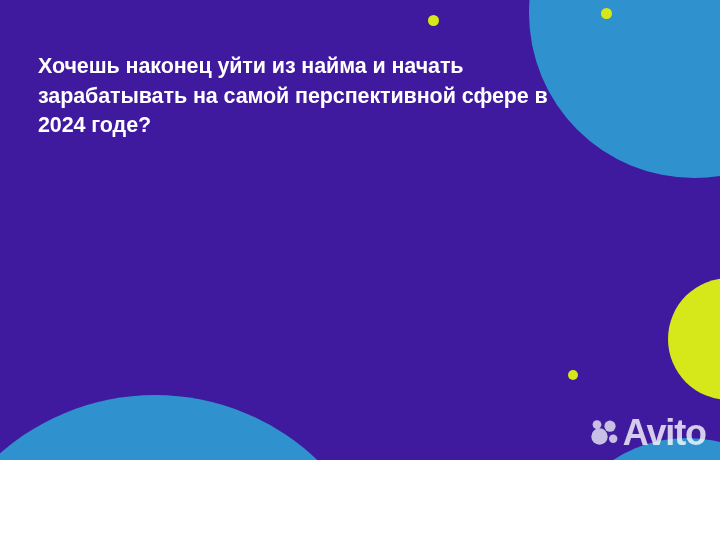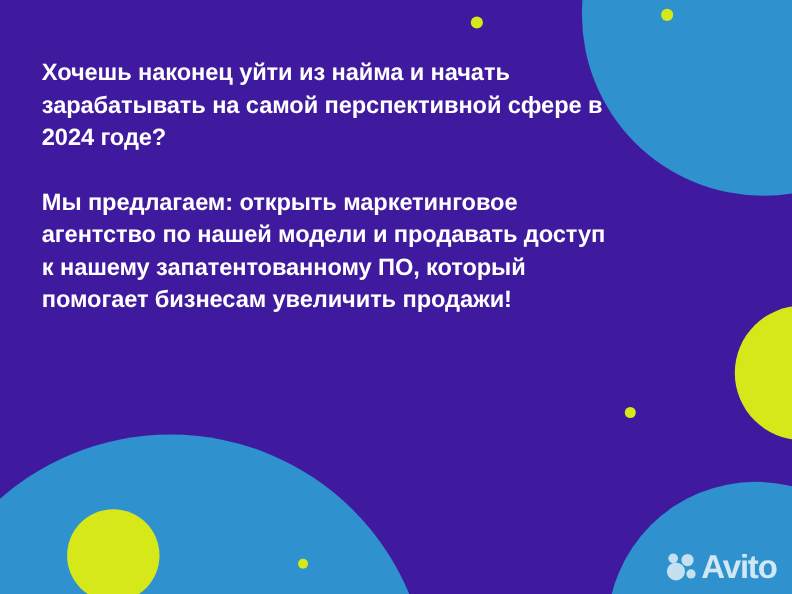--- a/index.html
+++ b/index.html
@@ -10,21 +10,21 @@
   body {
     width: 720px;
     height: 540px;
     overflow: hidden;
     font-family: "Liberation Sans", sans-serif;
   }
 
   #banner {
     position: relative;
     width: 720px;
-    height: 540px;
+    height: 460px;
     overflow: hidden;
     background: #3F1A9E;
   }
 
   
   .shape {
     position: absolute;
     border-radius: 50%;
     pointer-events: none;
   }
@@ -120,21 +120,21 @@
     bottom: 9px;
     display: flex;
     align-items: center;
     gap: 3px;
     z-index: 6;
     opacity: 0.78;
   }
   #avito-mark { display: block; }
   #avito-wordmark {
     color: #FFFFFF;
-    font-size: 30px;
+    font-size: 36px;
     font-weight: bold;
     letter-spacing: -1.1px;
     line-height: 1;
   }
 </style>
 </head>
 <body>
 
 <div id="banner">
 
@@ -147,21 +147,20 @@
   <div class="dot" id="dot-top-left-small"></div>
   <div class="dot" id="dot-top-right-small"></div>
   <div class="dot" id="dot-mid-right-small"></div>
   <div class="dot" id="dot-bottom-small"></div>
 
   <div id="copy">
 
     <p class="para">Хочешь наконец уйти из найма и начать зарабатывать на самой перспективной сфере в 2024 годе?</p>
 
 
-    <p class="para">Мы предлагаем: открыть маркетинговое агентство по нашей модели и продавать доступ к нашему запатентованному ПО, который помогает бизнесам увеличить продажи!</p>
 
   </div>
 
   <div id="avito-watermark">
     <svg id="avito-mark" width="30" height="26" viewBox="0 0 30 26">
       <circle cx="9.5" cy="16.5" r="8.2" fill="#FFFFFF" fill-opacity="0.92"></circle>
       <circle cx="7.0" cy="4.6" r="4.4" fill="#FFFFFF" fill-opacity="0.92"></circle>
       <circle cx="20.0" cy="6.2" r="5.6" fill="#FFFFFF" fill-opacity="0.92"></circle>
       <circle cx="23.2" cy="18.8" r="4.2" fill="#FFFFFF" fill-opacity="0.92"></circle>
     </svg>

